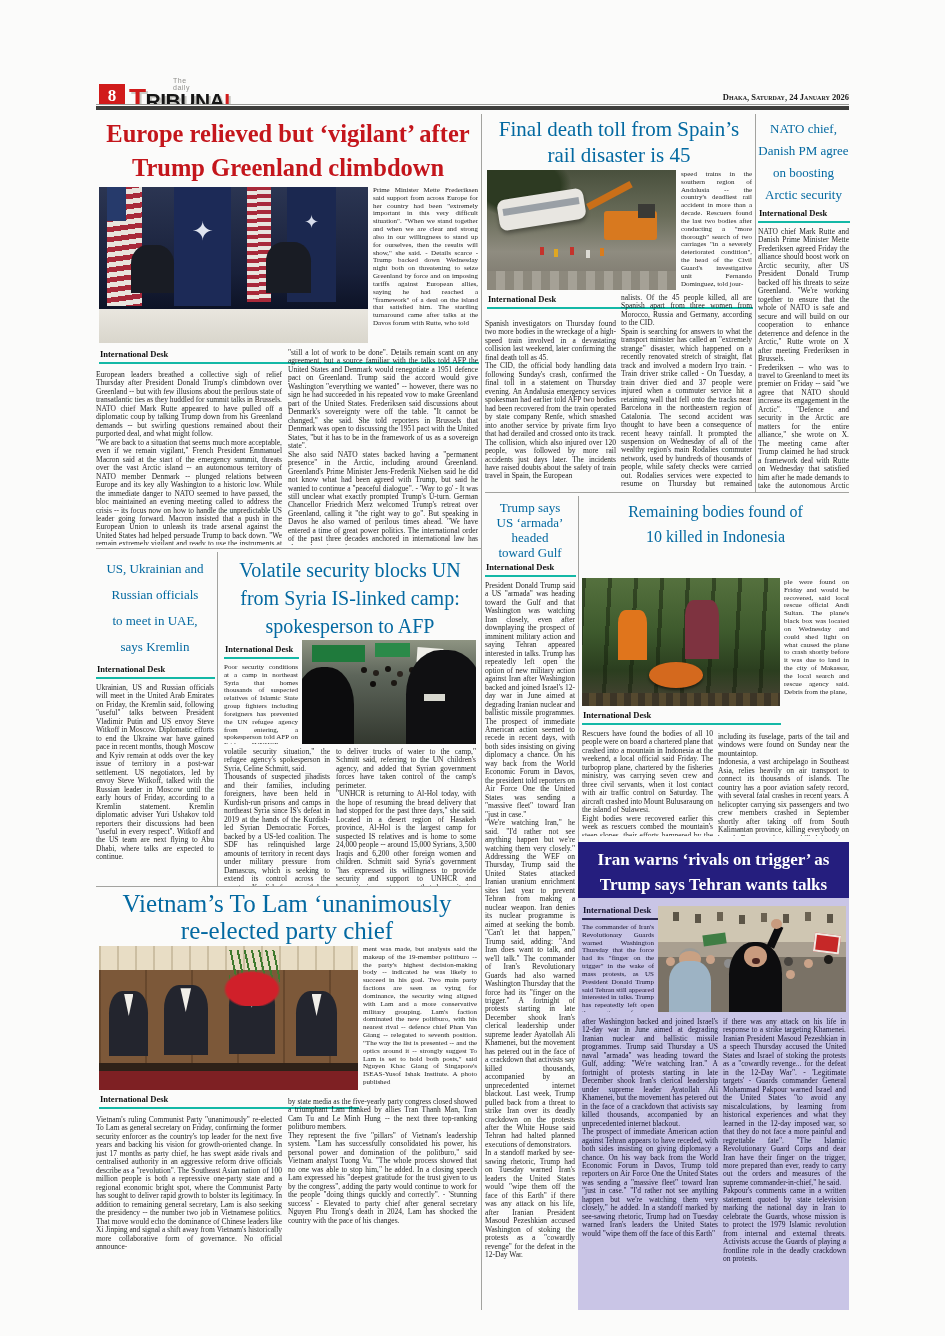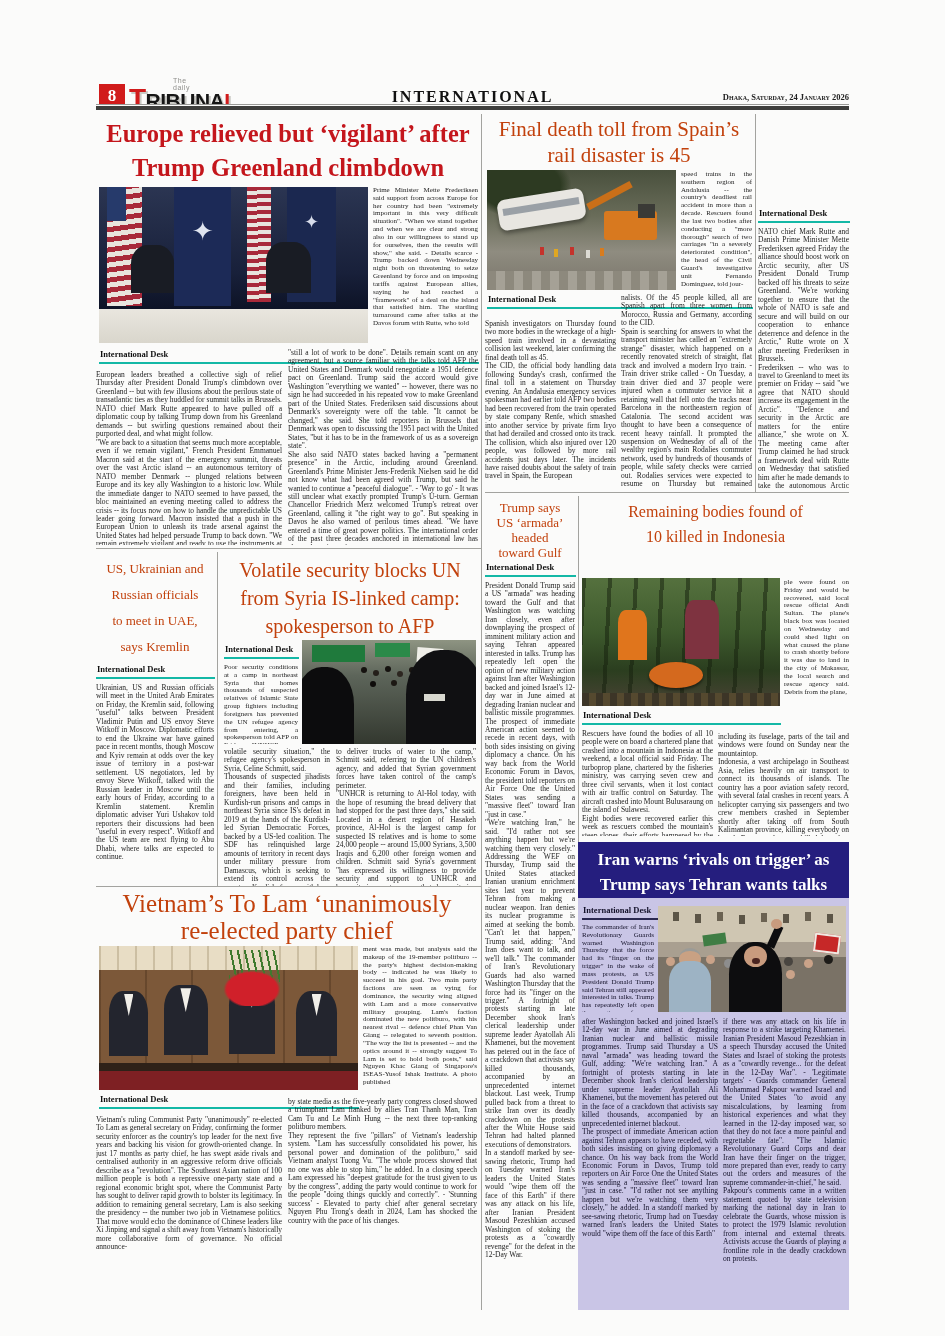--- a/index.html
+++ b/index.html
@@ -1,19 +1,19 @@
 <!DOCTYPE html>
 <html><head>
 <meta charset="utf-8">
 <style>
   html,body{margin:0;padding:0;background:#fbfbfa;}
   #page{position:relative;width:945px;height:1336px;background:#fbfbfa;font-family:"Liberation Serif",serif;color:#1b1b1b;overflow:hidden;}
   .body-text{position:absolute;font-family:"Liberation Serif",serif;font-size:7.5px;line-height:1.13;text-align:justify;color:#1c1c1c;overflow:hidden;white-space:pre-line;}
   .side-text{font-size:7px;line-height:1.12;}
-  .hl{position:absolute;font-family:"Liberation Serif",serif;text-align:center;color:#c2410c;}
+  .hl{position:absolute;font-family:"Liberation Serif",serif;text-align:center;color:#0369a1;}
   .hl span{display:block;white-space:nowrap;}
   .desk{position:absolute;font:700 8.5px/10px "Liberation Serif",serif;color:#111;border-bottom:2px solid #14b8a6;padding:0 0 3px 1px;}
   .vdiv{position:absolute;width:1px;background:#a3a39f;}
   .hdiv{position:absolute;height:1px;background:#a3a39f;}
   .photo{position:absolute;overflow:hidden;}
   .photo *{position:absolute;}
   
   #pagenum{position:absolute;left:99px;top:84px;width:26px;height:24px;background:#d11b1b;color:#fff;font:700 17px/24px "Liberation Serif",serif;text-align:center;}
   #masthead{position:absolute;left:129px;top:76px;height:34px;font-family:"Liberation Sans",sans-serif;}
   #tagline{position:absolute;left:44px;top:1px;font-size:7px;color:#8e8e8b;letter-spacing:.5px;}
@@ -104,21 +104,20 @@
 </head>
 <body>
 
 <div id="page">
 
   <div id="pagenum">8</div>
   <div id="masthead">
     <span id="tagline">The daily</span>
     <span id="mword"><span class="t1">T</span><span class="t2">RIBUNA</span><span class="t3">L</span></span>
   </div>
-  <div id="section-title">INTERNATIONAL</div>
   <div id="page-date">Dhaka, Saturday, 24 January 2026</div>
   <div id="hdr-rule"></div>
 
   <div class="vdiv" style="left:481px;top:114px;height:1196px;"></div>
   <div class="vdiv" style="left:755px;top:114px;height:378px;"></div>
   <div class="vdiv" style="left:217px;top:552px;height:334px;"></div>
   <div class="vdiv" style="left:578px;top:496px;height:814px;"></div>
   <div class="hdiv" style="left:96px;top:548px;width:385px;"></div>
   <div class="hdiv" style="left:485px;top:492px;width:364px;"></div>
   <div class="hdiv" style="left:96px;top:886px;width:385px;"></div>
@@ -164,20 +163,26 @@
     <div class="dots"></div>
     <div class="rub"></div>
   </div>
   <div class="body-text side-text" style="left:681px;top:171px;width:71px;height:148px;">speed trains in the southern region of Andalusia -- the country's deadliest rail accident in more than a decade. Rescuers found the last two bodies after conducting a "more thorough" search of two carriages "in a severely deteriorated condition", the head of the Civil Guard's investigative unit Fernando Dominguez, told jour-</div>
   <div class="desk" style="left:487px;top:294px;width:265px;">International Desk</div>
   <div class="body-text" style="left:485px;top:320px;width:131px;height:172px;">Spanish investigators on Thursday found two more bodies in the wreckage of a high-speed train involved in a devastating collision last weekend, later confirming the final death toll as 45.
 The CID, the official body handling data following Sunday's crash, confirmed the final toll in a statement on Thursday evening. An Andalusia emergency services spokesman had earlier told AFP two bodies had been recovered from the train operated by state company Renfe, which smashed into another service by private firm Iryo that had derailed and crossed onto its track. The collision, which also injured over 120 people, was followed by more rail accidents just days later. The incidents have raised doubts about the safety of train travel in Spain, the European</div>
   <div class="body-text" style="left:621px;top:294px;width:131px;height:194px;">nalists. Of the 45 people killed, all are Spanish apart from three women from Morocco, Russia and Germany, according to the CID.
 Spain is searching for answers to what the transport minister has called an "extremely strange" disaster, which happened on a recently renovated stretch of straight, flat track and involved a modern Iryo train. - Train driver strike called - On Tuesday, a train driver died and 37 people were injured when a commuter service hit a retaining wall that fell onto the tracks near Barcelona in the northeastern region of Catalonia. The second accident was thought to have been a consequence of recent heavy rainfall. It prompted the suspension on Wednesday of all of the wealthy region's main Rodalies commuter network, used by hundreds of thousands of people, while safety checks were carried out. Rodalies services were expected to resume on Thursday but remained suspended in early six of 140 drivers reported for work, said Catalan regional government spokeswoman Silvia Paneque.</div>
 
+  <div class="hl" style="left:758px;top:118px;width:91px;font-size:13px;line-height:22px;">
+    <span>NATO chief,</span>
+    <span>Danish PM agree</span>
+    <span>on boosting</span>
+    <span>Arctic security</span>
+  </div>
   <div class="desk" style="left:758px;top:208px;width:91px;">International Desk</div>
   <div class="body-text" style="left:758px;top:228px;width:91px;height:260px;">NATO chief Mark Rutte and Danish Prime Minister Mette Frederiksen agreed Friday the alliance should boost work on Arctic security, after US President Donald Trump backed off his threats to seize Greenland. "We're working together to ensure that the whole of NATO is safe and secure and will build on our cooperation to enhance deterrence and defence in the Arctic," Rutte wrote on X after meeting Frederiksen in Brussels.
 Frederiksen -- who was to travel to Greenland to meet its premier on Friday -- said "we agree that NATO should increase its engagement in the Arctic". "Defence and security in the Arctic are matters for the entire alliance," she wrote on X. The meeting came after Trump claimed he had struck a framework deal with Rutte on Wednesday that satisfied him after he made demands to take the autonomous Arctic territory from Denmark.</div>
 
   <div class="hl" style="left:96px;top:556px;width:118px;font-size:13px;line-height:26px;">
     <span>US, Ukrainian and</span>
     <span>Russian officials</span>
     <span>to meet in UAE,</span>
     <span>says Kremlin</span>
   </div>

